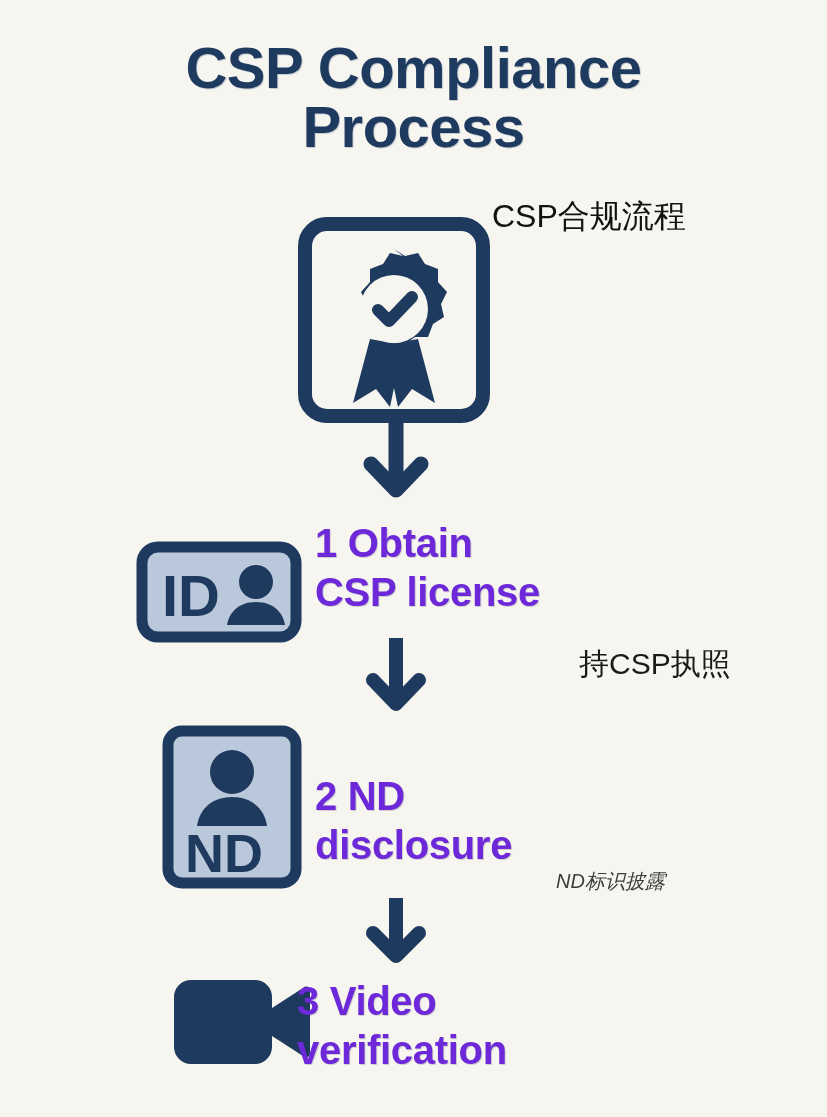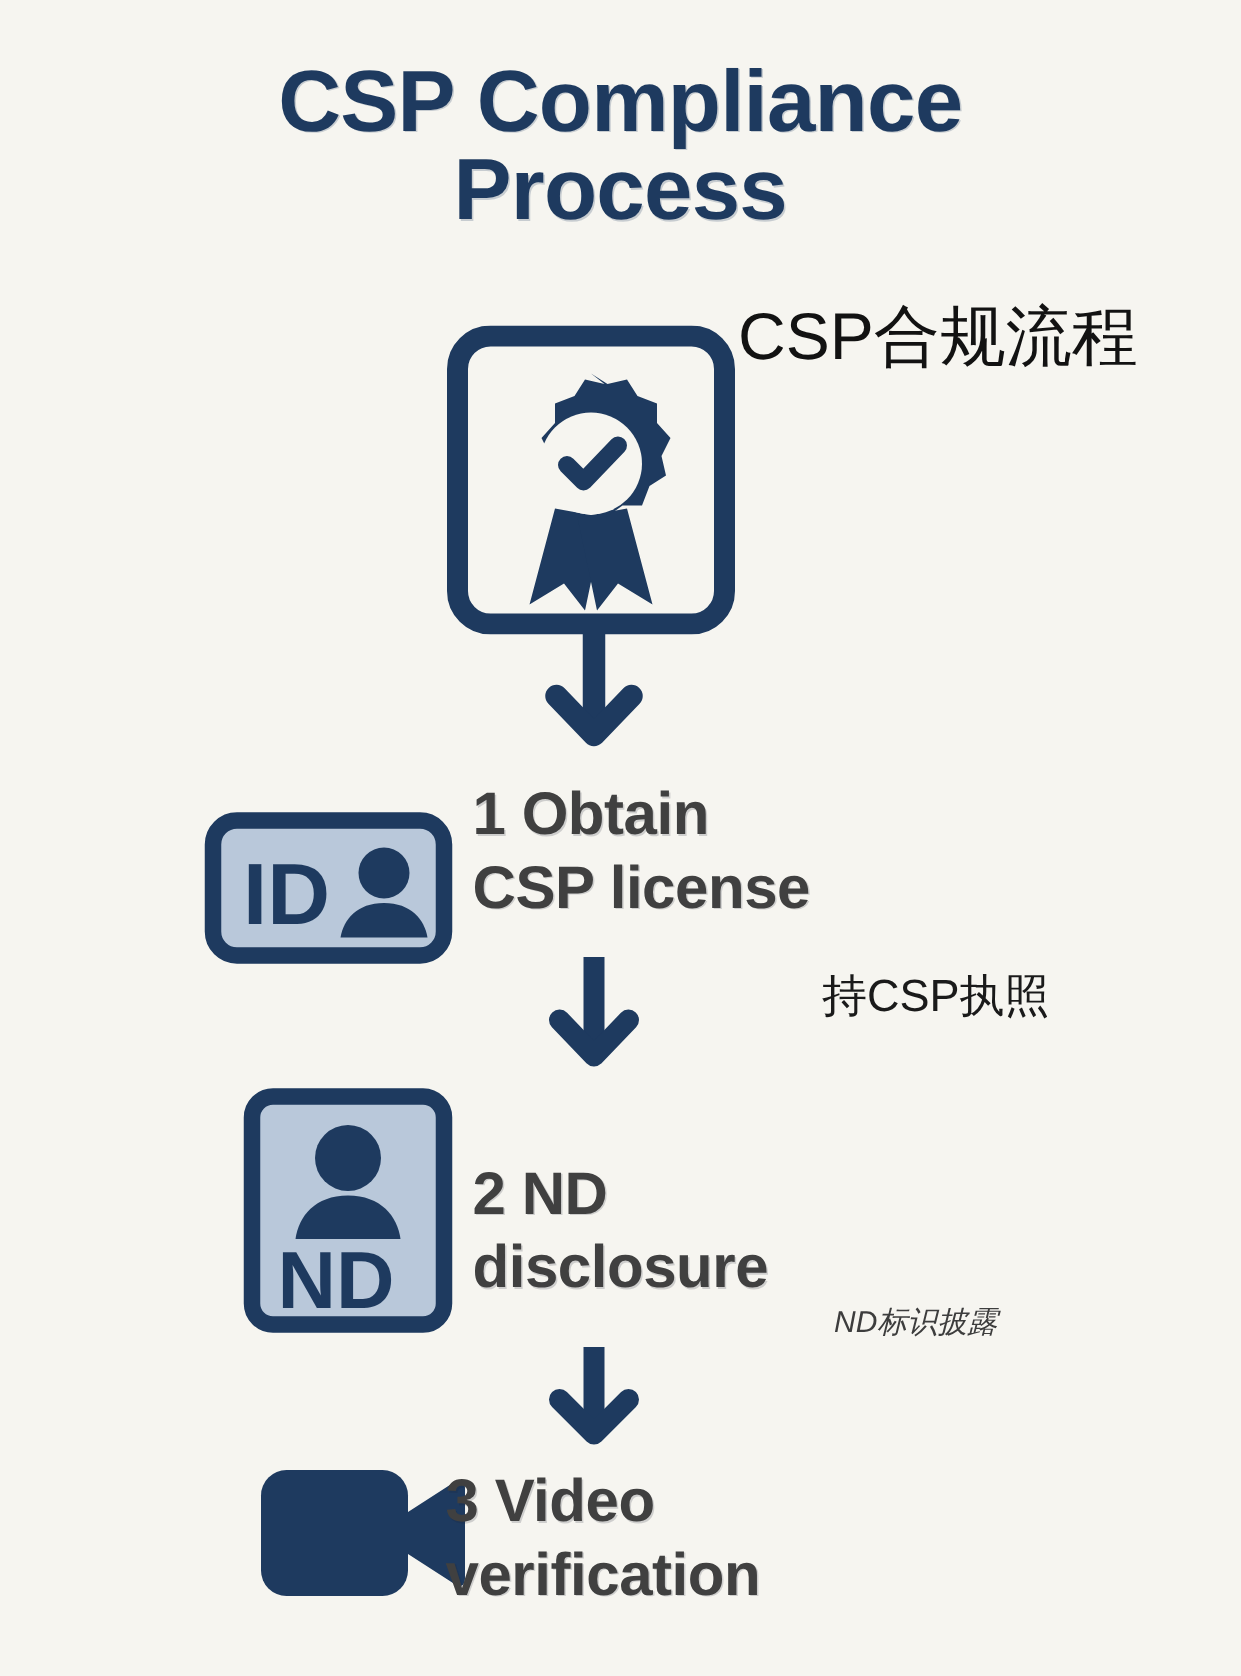--- a/index.html
+++ b/index.html
@@ -41,37 +41,37 @@
   .title .line2 { display: block; }
 
   
   .cn-caption {
     position: absolute;
     color: #121212;
     font-weight: 400;
     white-space: nowrap;
   }
   .cn-main {
-    font-size: 44px;
+    font-size: 32px;
     letter-spacing: 0px;
   }
   .cn-step {
     font-size: 30px;
     color: #1a1a1a;
   }
   .cn-step-gray {
     font-size: 20px;
     color: #3d3d3d;
     font-style: italic;
   }
 
   
   .step-label {
     position: absolute;
-    color: #404040;
+    color: #6d28d9;
     font-size: 40px;
     font-weight: 700;
     line-height: 1.22;
     letter-spacing: -0.3px;
     text-shadow: 1px 1px 0 rgba(27,35,51,0.18);
     white-space: pre-line;
   }
 
   
   .icon-box {
@@ -126,21 +126,21 @@
       <text x="27" y="76" font-family="'Liberation Sans', sans-serif" font-size="58" font-weight="700" fill="#1e3a5f">ID</text>
 
       <circle cx="121" cy="42" r="17" fill="#1e3a5f"></circle>
       <path d="M121 62 c-18 0 -27 11 -29 23 l58 0 c-2 -12 -11 -23 -29 -23 z" fill="#1e3a5f"></path>
     </svg>
   </div>
 
   <div class="step-label" style="left:315px; top:487px;">1 Obtain
 CSP license</div>
 
-  <div class="cn-caption cn-step" style="left:548px; top:612px;">持CSP执照</div>
+  <div class="cn-caption cn-step" style="left:579px; top:612px;">持CSP执照</div>
 
   <div class="arrow" style="left:364px; top:604px;">
     <svg width="64" height="76" viewBox="0 0 64 76" xmlns="http://www.w3.org/2000/svg">
       <path d="M32 2 L32 66" stroke="#1e3a5f" stroke-width="14" stroke-linecap="butt"></path>
       <path d="M9 44 L32 68 L55 44" fill="none" stroke="#1e3a5f" stroke-width="14" stroke-linecap="round" stroke-linejoin="round"></path>
     </svg>
   </div>
 
   <div class="icon-box" style="left:161px; top:692px;">
     <svg width="142" height="166" viewBox="0 0 142 166" xmlns="http://www.w3.org/2000/svg">

